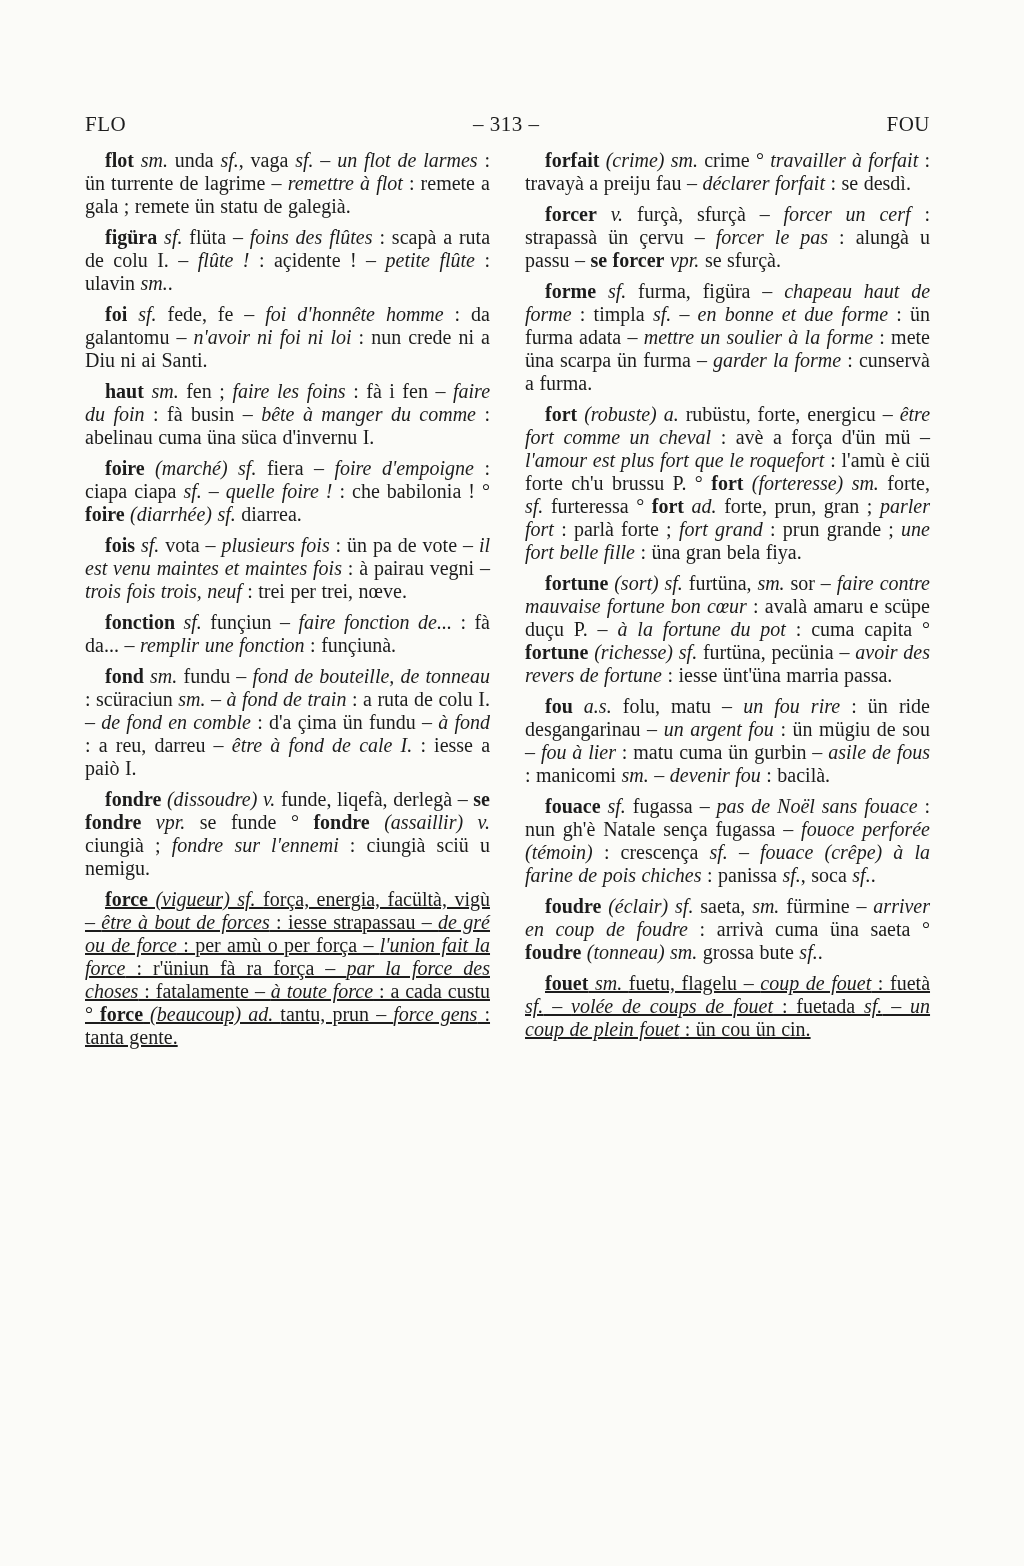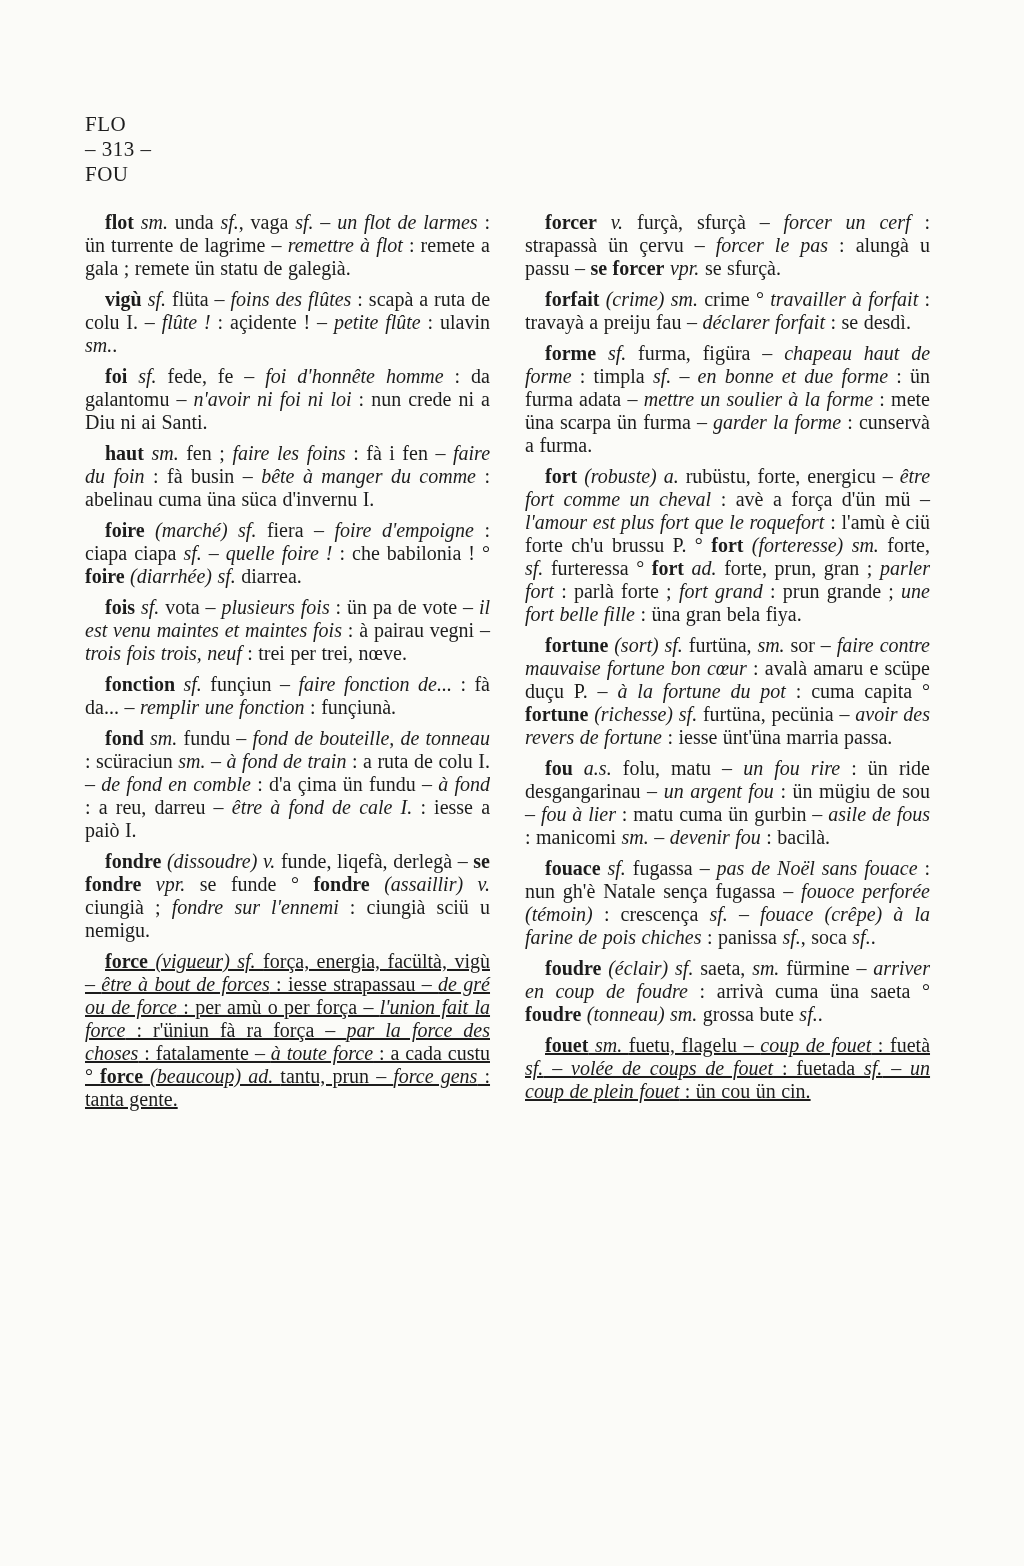--- a/index.html
+++ b/index.html
@@ -10,26 +10,25 @@
     font-family: "Liberation Serif", "DejaVu Serif", serif;
     overflow: hidden;
   }
   .page { padding: 112px 94px 0 85px; }
   .running-head {
     display: flex;
     justify-content: space-between;
     align-items: baseline;
     font-size: 21px;
     letter-spacing: 0.5px;
-    flex-direction: column;
   }
   .columns {
     display: flex;
     gap: 35px;
-    margin-top: 24px;
+    margin-top: 12px;
   }
   .col { width: 405px; }
   p.entry {
     margin: 0 0 8px 0;
     font-size: 20px;
     line-height: 1.15;
     text-align: justify;
     text-indent: 20px;
     word-spacing: 0.5px;
   }
@@ -43,33 +42,33 @@
 
 <div class="page">
   <div class="running-head">
     <span>FLO</span>
     <span>– 313 –</span>
     <span>FOU</span>
   </div>
   <div class="columns">
     <div class="col" id="col-left">
         <p class="entry"><span class="b">flot</span><span class="i"> sm. </span><span class="r">unda </span><span class="i">sf.</span><span class="r">, vaga </span><span class="i">sf.</span><span class="r"> – </span><span class="i">un flot de larmes</span><span class="r"> : ün turrente de lagrime – </span><span class="i">remettre à flot</span><span class="r"> : remete a gala ; remete ün statu de galegià.</span></p>
-        <p class="entry"><span class="b">vigù</span><span class="i"> sf. </span><span class="r">flüta – </span><span class="i">foins des flûtes</span><span class="r"> : scapà a ruta de colu I. – </span><span class="i">flûte !</span><span class="r"> : açidente ! – </span><span class="i">petite flûte</span><span class="r"> : ulavin </span><span class="i">sm.</span><span class="r">.</span></p>
+        <p class="entry"><span class="b">figüra</span><span class="i"> sf. </span><span class="r">flüta – </span><span class="i">foins des flûtes</span><span class="r"> : scapà a ruta de colu I. – </span><span class="i">flûte !</span><span class="r"> : açidente ! – </span><span class="i">petite flûte</span><span class="r"> : ulavin </span><span class="i">sm.</span><span class="r">.</span></p>
         <p class="entry"><span class="b">foi</span><span class="i"> sf. </span><span class="r">fede, fe – </span><span class="i">foi d'honnête homme</span><span class="r"> : da galantomu – </span><span class="i">n'avoir ni foi ni loi</span><span class="r"> : nun crede ni a Diu ni ai Santi.</span></p>
         <p class="entry"><span class="b">haut</span><span class="i"> sm. </span><span class="r">fen ; </span><span class="i">faire les foins</span><span class="r"> : fà i fen – </span><span class="i">faire du foin</span><span class="r"> : fà busin – </span><span class="i">bête à manger du comme</span><span class="r"> : abelinau cuma üna süca d'invernu I.</span></p>
         <p class="entry"><span class="b">foire</span><span class="i"> (marché) sf. </span><span class="r">fiera – </span><span class="i">foire d'empoigne</span><span class="r"> : ciapa ciapa </span><span class="i">sf.</span><span class="r"> – </span><span class="i">quelle foire !</span><span class="r"> : che babilonia ! ° </span><span class="b">foire</span><span class="i"> (diarrhée) sf. </span><span class="r">diarrea.</span></p>
         <p class="entry"><span class="b">fois</span><span class="i"> sf. </span><span class="r">vota – </span><span class="i">plusieurs fois</span><span class="r"> : ün pa de vote – </span><span class="i">il est venu maintes et maintes fois</span><span class="r"> : à pairau vegni – </span><span class="i">trois fois trois, neuf</span><span class="r"> : trei per trei, nœve.</span></p>
         <p class="entry"><span class="b">fonction</span><span class="i"> sf. </span><span class="r">funçiun – </span><span class="i">faire fonction de...</span><span class="r"> : fà da... – </span><span class="i">remplir une fonction</span><span class="r"> : funçiunà.</span></p>
         <p class="entry"><span class="b">fond</span><span class="i"> sm. </span><span class="r">fundu – </span><span class="i">fond de bouteille, de tonneau</span><span class="r"> : scüraciun </span><span class="i">sm.</span><span class="r"> – </span><span class="i">à fond de train</span><span class="r"> : a ruta de colu I. – </span><span class="i">de fond en comble</span><span class="r"> : d'a çima ün fundu – </span><span class="i">à fond</span><span class="r"> : a reu, darreu – </span><span class="i">être à fond de cale I.</span><span class="r"> : iesse a paiò I.</span></p>
         <p class="entry"><span class="b">fondre</span><span class="i"> (dissoudre) v. </span><span class="r">funde, liqefà, derlegà – </span><span class="b">se fondre</span><span class="i"> vpr. </span><span class="r">se funde ° </span><span class="b">fondre</span><span class="i"> (assaillir) v. </span><span class="r">ciungià ; </span><span class="i">fondre sur l'ennemi</span><span class="r"> : ciungià sciü u nemigu.</span></p>
         <p class="entry"><span class="b">force</span><span class="i"> (vigueur) sf. </span><span class="r">força, energia, facültà, vigù – </span><span class="i">être à bout de forces</span><span class="r"> : iesse strapassau – </span><span class="i">de gré ou de force</span><span class="r"> : per amù o per força – </span><span class="i">l'union fait la force</span><span class="r"> : r'üniun fà ra força – </span><span class="i">par la force des choses</span><span class="r"> : fatalamente – </span><span class="i">à toute force</span><span class="r"> : a cada custu ° </span><span class="b">force</span><span class="i"> (beaucoup) ad. </span><span class="r">tantu, prun – </span><span class="i">force gens</span><span class="r"> : tanta gente.</span></p>
       </div>
     <div class="col" id="col-right">
+        <p class="entry"><span class="b">forfait</span><span class="i"> (crime) sm. </span><span class="r">crime ° </span><span class="i">travailler à forfait</span><span class="r"> : travayà a preiju fau – </span><span class="i">déclarer forfait</span><span class="r"> : se desdì.</span></p>
         <p class="entry"><span class="b">forcer</span><span class="i"> v. </span><span class="r">furçà, sfurçà – </span><span class="i">forcer un cerf</span><span class="r"> : strapassà ün çervu – </span><span class="i">forcer le pas</span><span class="r"> : alungà u passu – </span><span class="b">se forcer</span><span class="i"> vpr. </span><span class="r">se sfurçà.</span></p>
-        <p class="entry"><span class="b">forfait</span><span class="i"> (crime) sm. </span><span class="r">crime ° </span><span class="i">travailler à forfait</span><span class="r"> : travayà a preiju fau – </span><span class="i">déclarer forfait</span><span class="r"> : se desdì.</span></p>
         <p class="entry"><span class="b">forme</span><span class="i"> sf. </span><span class="r">furma, figüra – </span><span class="i">chapeau haut de forme</span><span class="r"> : timpla </span><span class="i">sf.</span><span class="r"> – </span><span class="i">en bonne et due forme</span><span class="r"> : ün furma adata – </span><span class="i">mettre un soulier à la forme</span><span class="r"> : mete üna scarpa ün furma – </span><span class="i">garder la forme</span><span class="r"> : cunservà a furma.</span></p>
         <p class="entry"><span class="b">fort</span><span class="i"> (robuste) a. </span><span class="r">rubüstu, forte, energicu – </span><span class="i">être fort comme un cheval</span><span class="r"> : avè a força d'ün mü – </span><span class="i">l'amour est plus fort que le roquefort</span><span class="r"> : l'amù è ciü forte ch'u brussu P. ° </span><span class="b">fort</span><span class="i"> (forteresse) sm. </span><span class="r">forte, </span><span class="i">sf.</span><span class="r"> furteressa ° </span><span class="b">fort</span><span class="i"> ad. </span><span class="r">forte, prun, gran ; </span><span class="i">parler fort</span><span class="r"> : parlà forte ; </span><span class="i">fort grand</span><span class="r"> : prun grande ; </span><span class="i">une fort belle fille</span><span class="r"> : üna gran bela fiya.</span></p>
         <p class="entry"><span class="b">fortune</span><span class="i"> (sort) sf. </span><span class="r">furtüna, </span><span class="i">sm.</span><span class="r"> sor – </span><span class="i">faire contre mauvaise fortune bon cœur</span><span class="r"> : avalà amaru e scüpe duçu P. – </span><span class="i">à la fortune du pot</span><span class="r"> : cuma capita ° </span><span class="b">fortune</span><span class="i"> (richesse) sf. </span><span class="r">furtüna, pecünia – </span><span class="i">avoir des revers de fortune</span><span class="r"> : iesse ünt'üna marria passa.</span></p>
         <p class="entry"><span class="b">fou</span><span class="i"> a.s. </span><span class="r">folu, matu – </span><span class="i">un fou rire</span><span class="r"> : ün ride desgangarinau – </span><span class="i">un argent fou</span><span class="r"> : ün mügiu de sou – </span><span class="i">fou à lier</span><span class="r"> : matu cuma ün gurbin – </span><span class="i">asile de fous</span><span class="r"> : manicomi </span><span class="i">sm.</span><span class="r"> – </span><span class="i">devenir fou</span><span class="r"> : bacilà.</span></p>
         <p class="entry"><span class="b">fouace</span><span class="i"> sf. </span><span class="r">fugassa – </span><span class="i">pas de Noël sans fouace</span><span class="r"> : nun gh'è Natale sença fugassa – </span><span class="i">fouoce perforée (témoin)</span><span class="r"> : crescença </span><span class="i">sf.</span><span class="r"> – </span><span class="i">fouace (crêpe) à la farine de pois chiches</span><span class="r"> : panissa </span><span class="i">sf.</span><span class="r">, soca </span><span class="i">sf.</span><span class="r">.</span></p>
         <p class="entry"><span class="b">foudre</span><span class="i"> (éclair) sf. </span><span class="r">saeta, </span><span class="i">sm.</span><span class="r"> fürmine – </span><span class="i">arriver en coup de foudre</span><span class="r"> : arrivà cuma üna saeta ° </span><span class="b">foudre</span><span class="i"> (tonneau) sm. </span><span class="r">grossa bute </span><span class="i">sf.</span><span class="r">.</span></p>
         <p class="entry"><span class="b">fouet</span><span class="i"> sm. </span><span class="r">fuetu, flagelu – </span><span class="i">coup de fouet</span><span class="r"> : fuetà </span><span class="i">sf.</span><span class="r"> – </span><span class="i">volée de coups de fouet</span><span class="r"> : fuetada </span><span class="i">sf.</span><span class="r"> – </span><span class="i">un coup de plein fouet</span><span class="r"> : ün cou ün cin.</span></p>
       </div>
   </div>
 </div>

